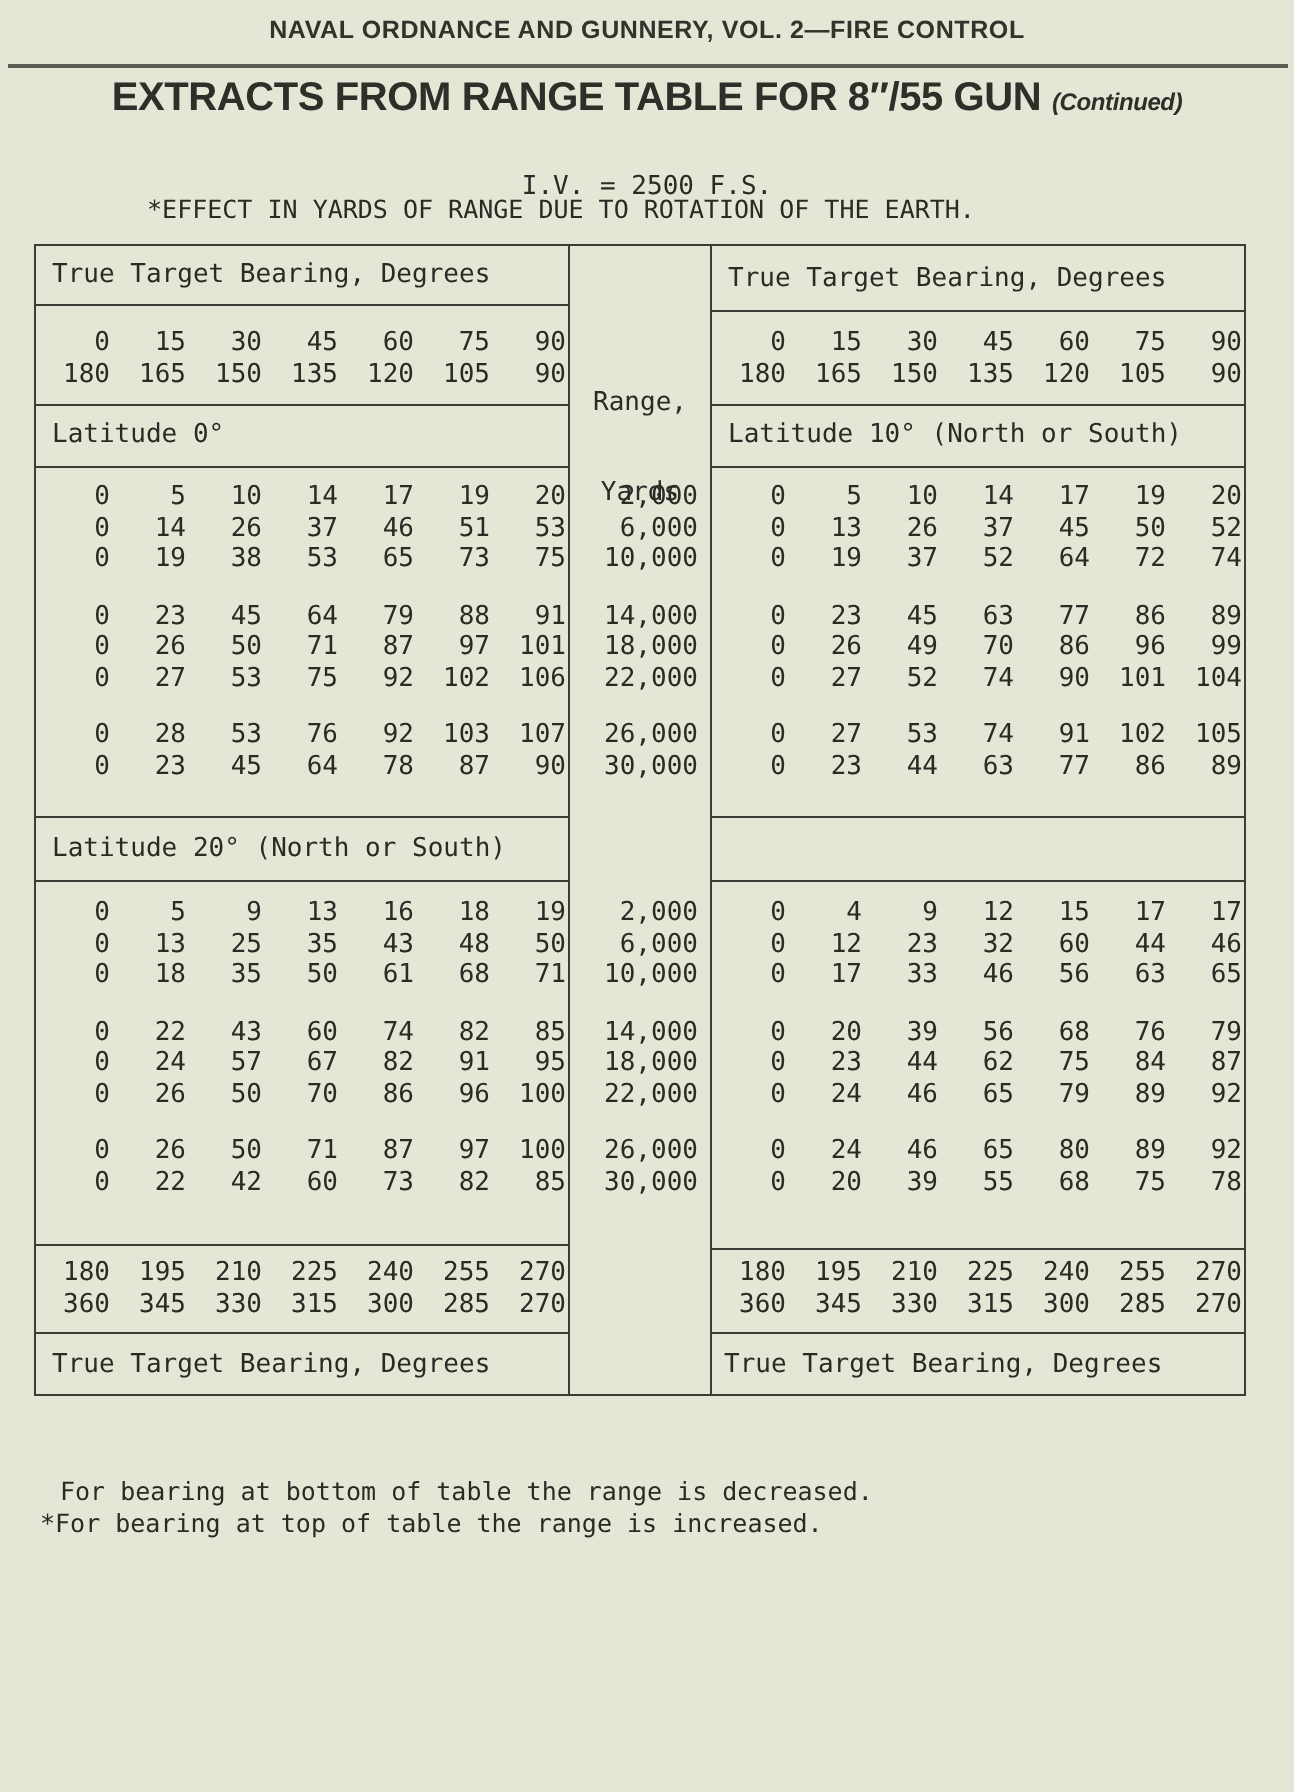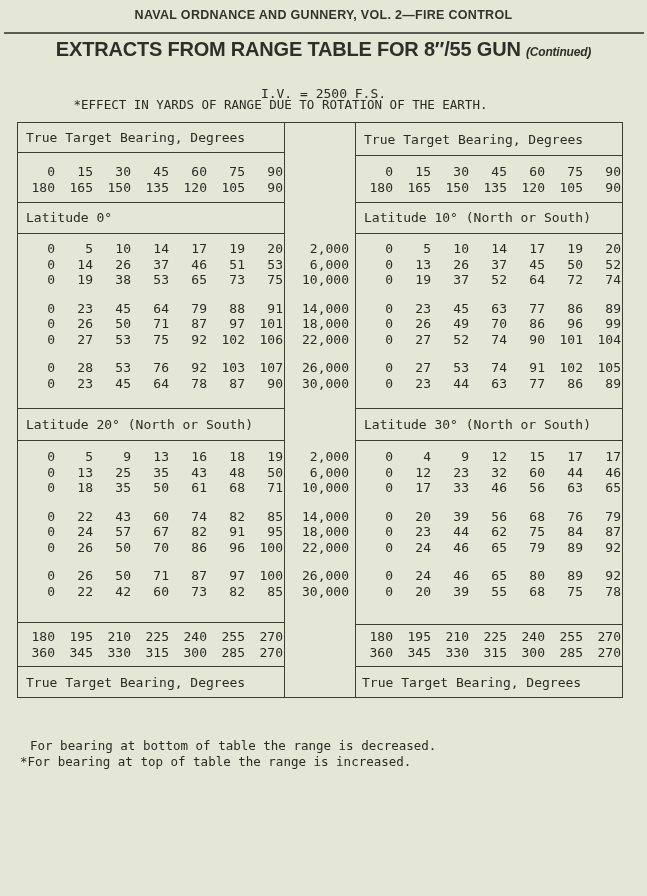--- a/index.html
+++ b/index.html
@@ -98,25 +98,28 @@
     <span>90</span>
     <span>180</span>
     <span>165</span>
     <span>150</span>
     <span>135</span>
     <span>120</span>
     <span>105</span>
     <span>90</span>
   </div>
 
+  <div class="cell-text" style="left:268px;top:42px;width:70px;text-align:center;">
+    <div>Range,</div>
+    <div>Yards</div>
+  </div>
 
   <div class="cell-text" style="left:9px;top:88px;">Latitude 0°</div>
   <div class="cell-text" style="left:347px;top:88px;">Latitude 10° (North or South)</div>
   <div class="cell-text" style="left:9px;top:295px;">Latitude 20° (North or South)</div>
-  <div class="cell-text" style="left:347px;top:295px;">Latitude 30° (North or South)</div>
 
   <div class="datablock" style="position:absolute;left:0;top:119px;width:266px;">
       <div class="grid7 group" style="position: relative; width: 100%;">
         <span>0</span>
         <span>5</span>
         <span>10</span>
         <span>14</span>
         <span>17</span>
         <span>19</span>
         <span>20</span>

